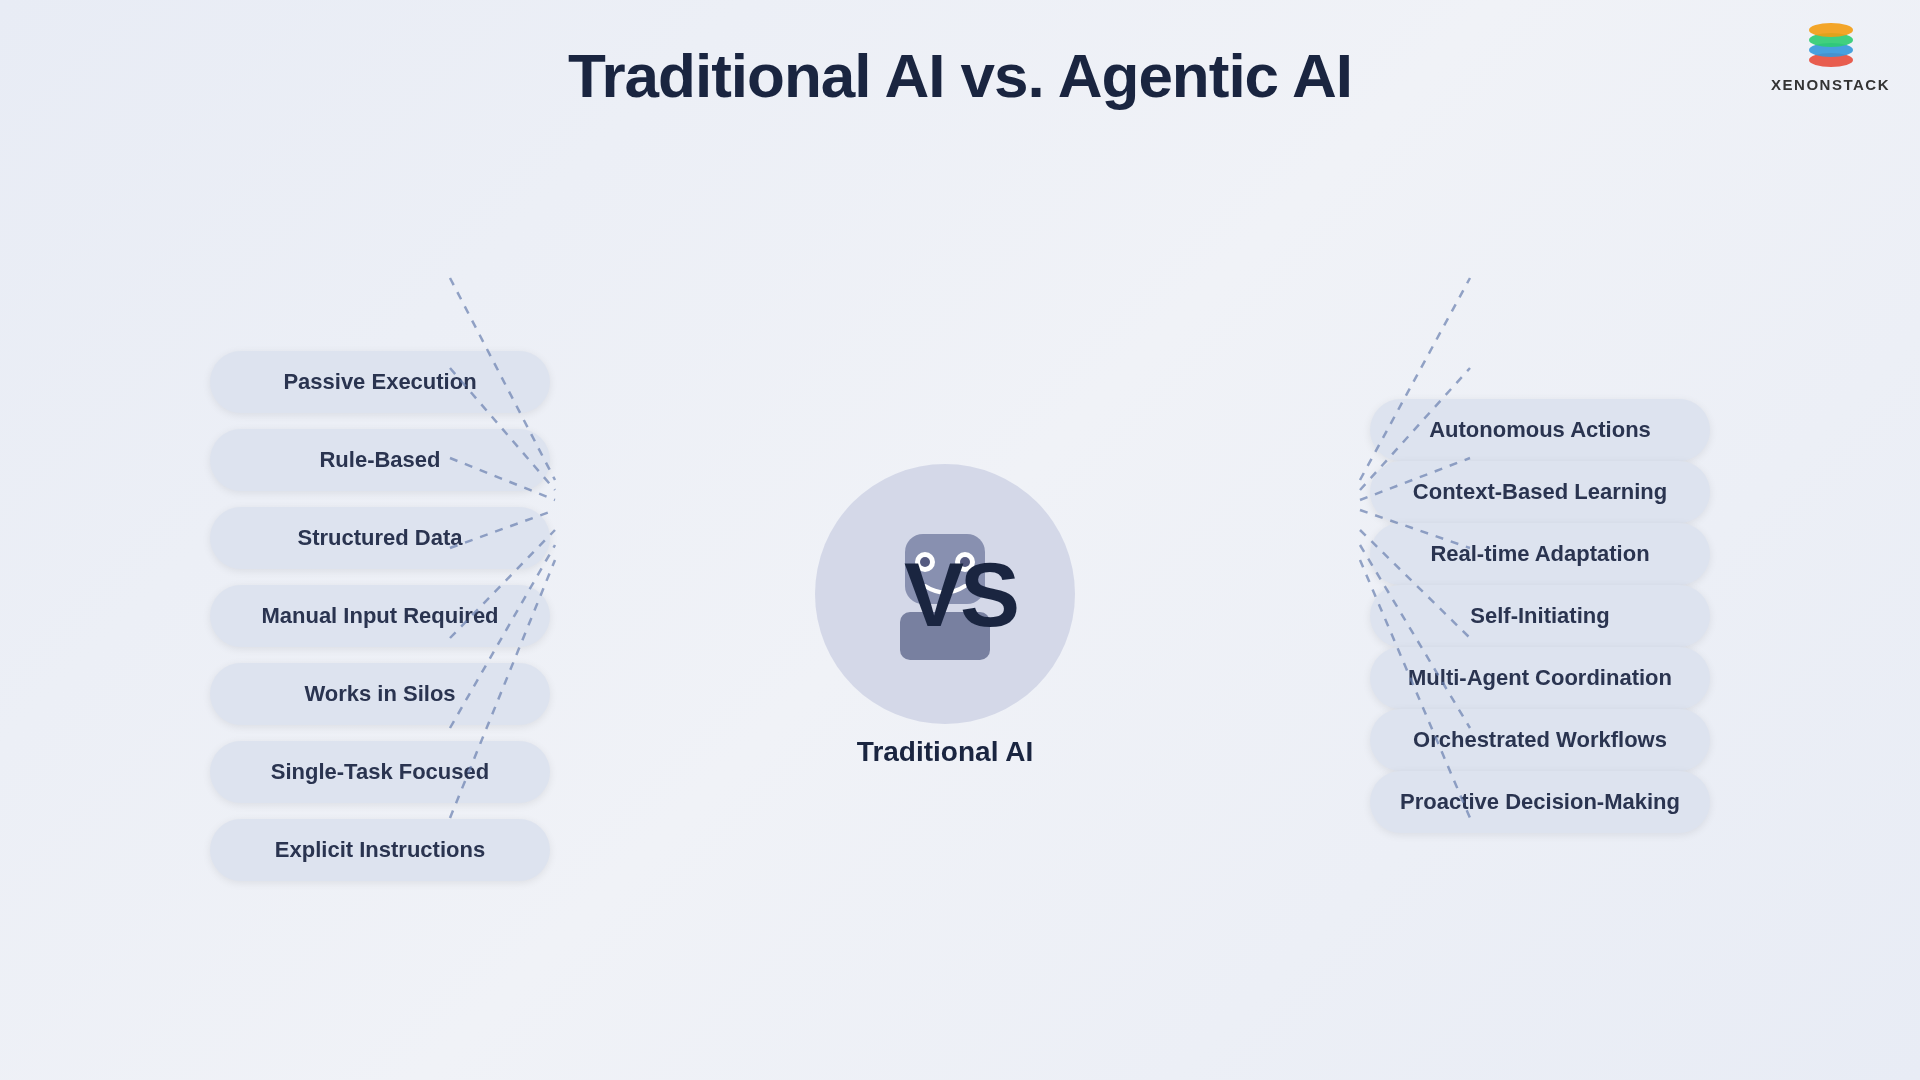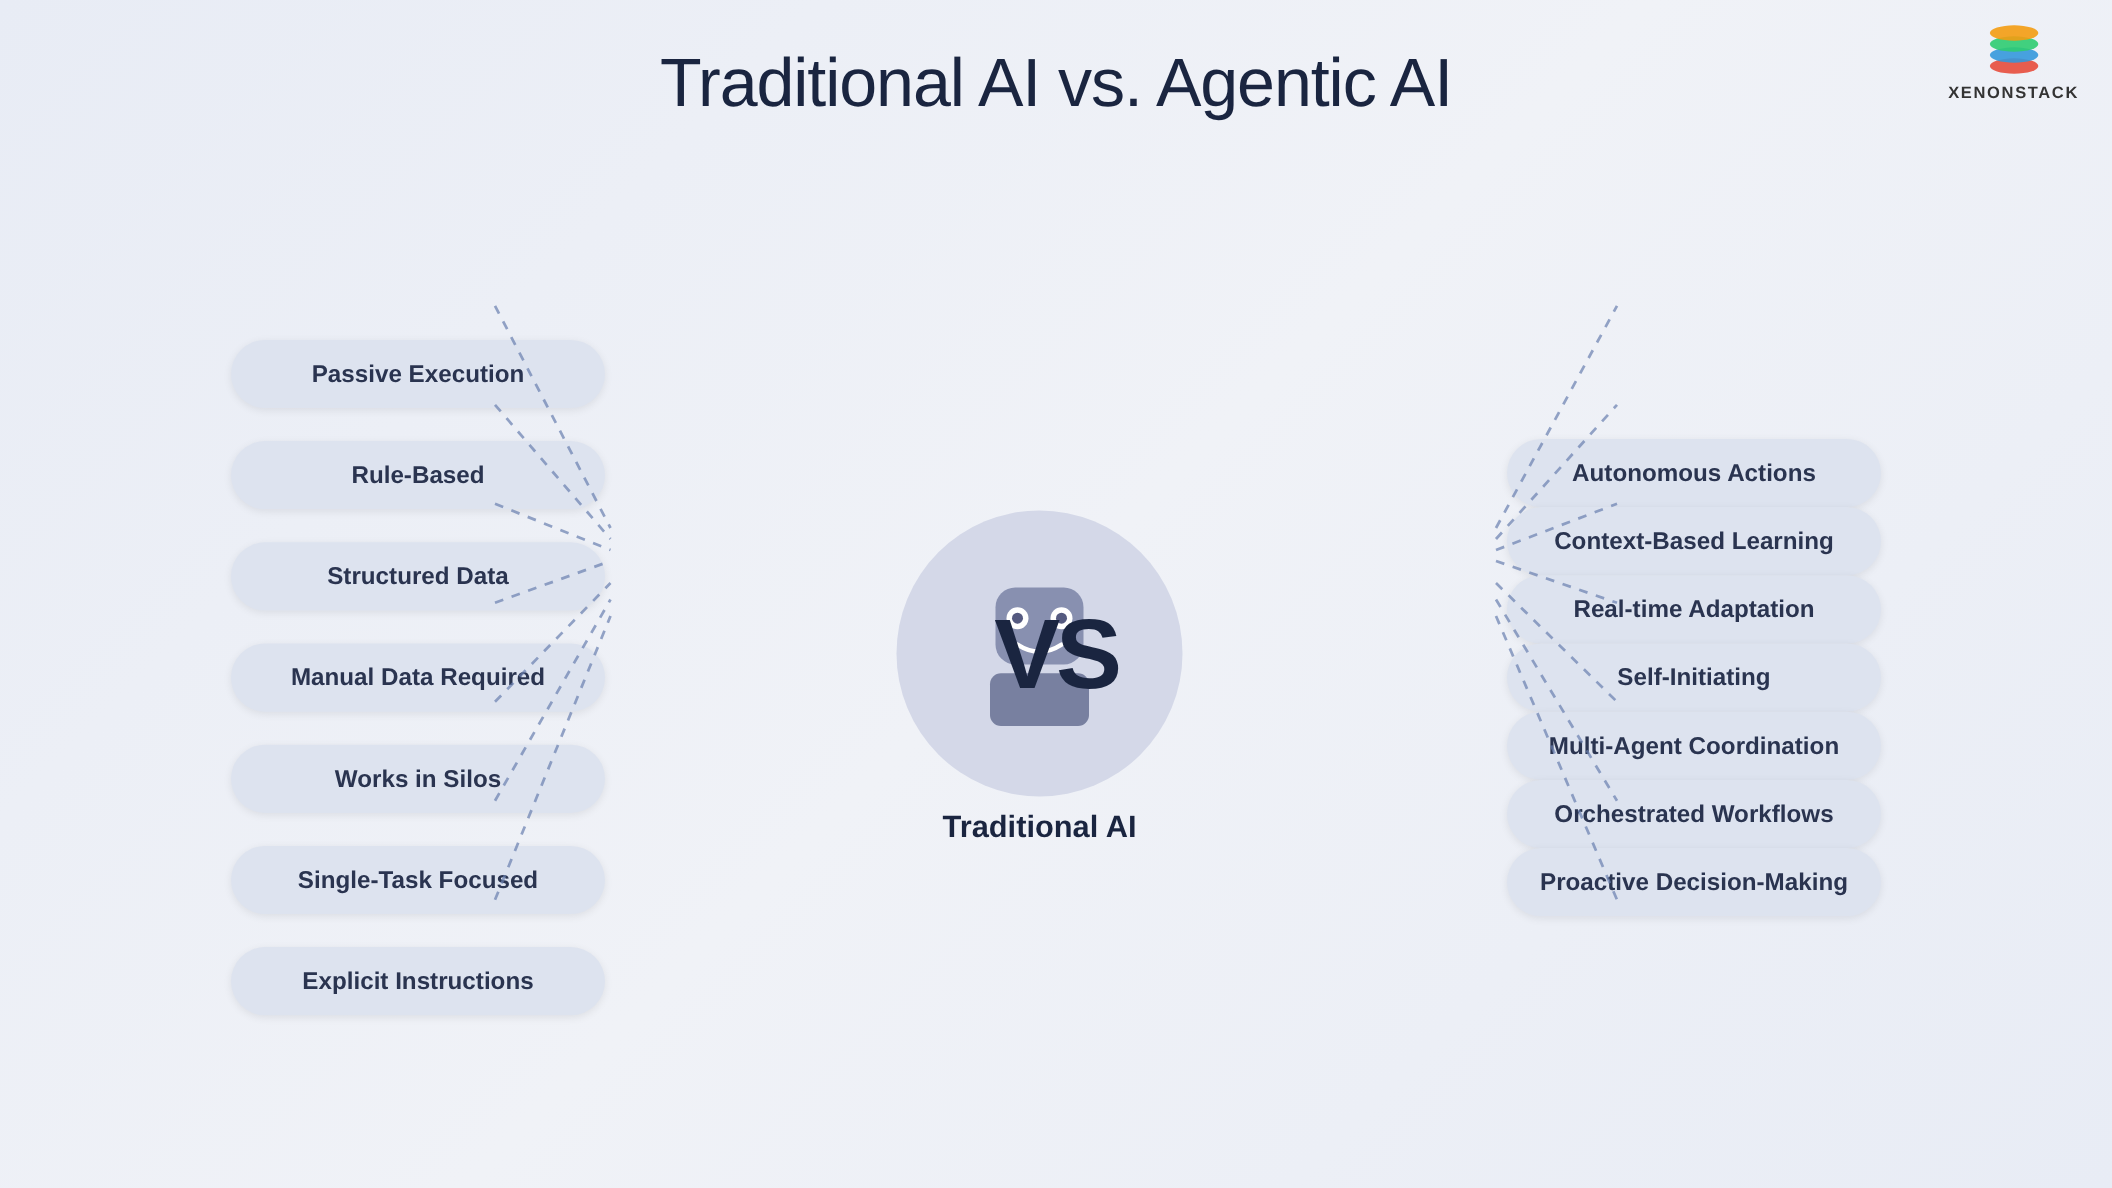--- a/index.html
+++ b/index.html
@@ -19,41 +19,41 @@
       background: linear-gradient(135deg, #e8ecf5 0%, #f0f2f7 50%, #e8ecf5 100%);
       display: flex;
       flex-direction: column;
       align-items: center;
       padding: 40px 80px 20px;
       position: relative;
     }
 
     .page-title {
       font-size: 62px;
-      font-weight: 400;
+      font-weight: 700;
       color: #1a2540;
       text-align: center;
       margin-bottom: 60px;
       letter-spacing: -1px;
     }
 
     .content-area {
       display: flex;
       align-items: center;
       justify-content: center;
       width: 100%;
       flex: 1;
       position: relative;
     }
 
     
     .left-column {
       display: flex;
       flex-direction: column;
-      gap: 30px;
+      gap: 16px;
       width: 340px;
       margin-right: 60px;
     }
 
     
     .right-column {
       display: flex;
       flex-direction: column;
       width: 340px;
       margin-left: 60px;
@@ -181,21 +181,21 @@
   </div>
 
   <h1 class="page-title">Traditional AI vs. Agentic AI</h1>
 
   <div class="content-area">
 
     <div class="left-column" id="left-pills">
     <div class="feature-pill">Passive Execution</div>
         <div class="feature-pill">Rule-Based</div>
         <div class="feature-pill">Structured Data</div>
-        <div class="feature-pill">Manual Data Required</div>
+        <div class="feature-pill">Manual Input Required</div>
         <div class="feature-pill">Works in Silos</div>
         <div class="feature-pill">Single-Task Focused</div>
         <div class="feature-pill">Explicit Instructions</div>
       </div>
 
     <div class="center-area">
       <div class="vs-row">
 
         <div class="robot-section" style="margin-right: 30px;">
           <div class="robot-circle traditional">

